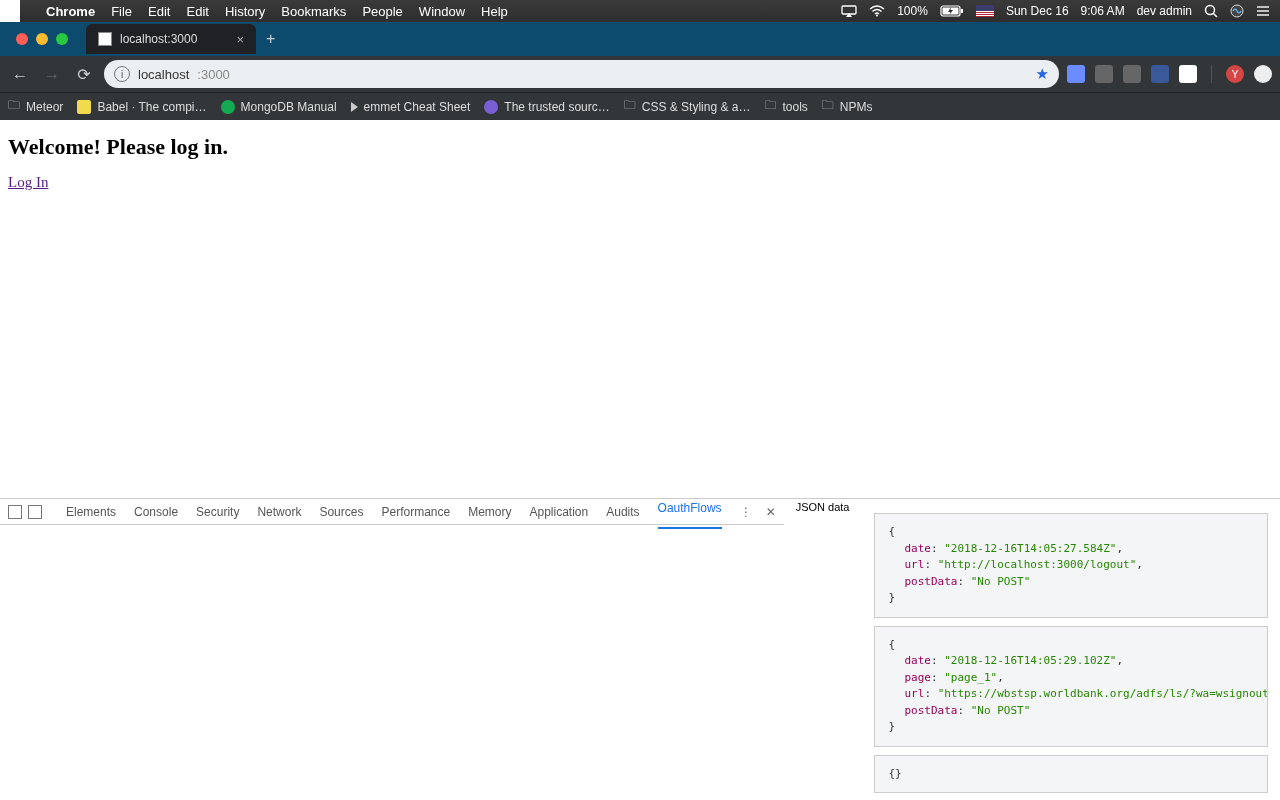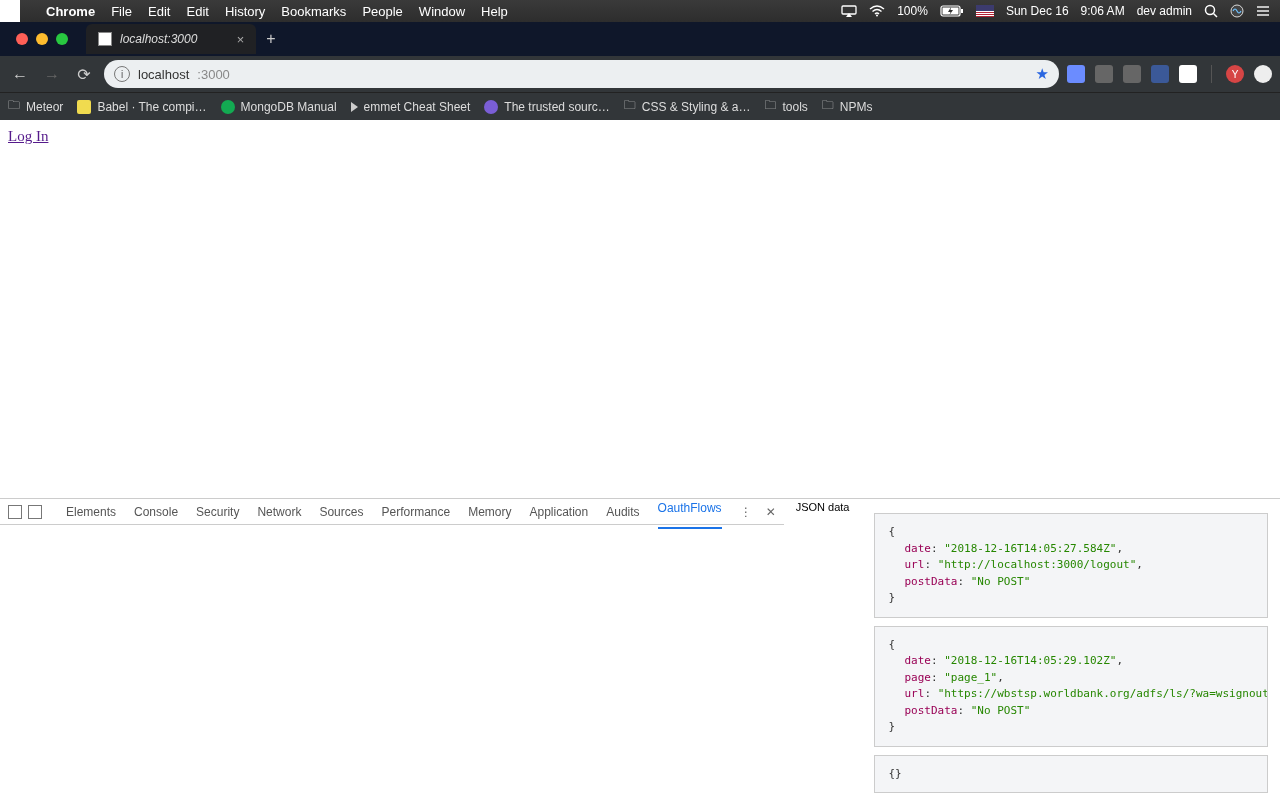--- a/index.html
+++ b/index.html
@@ -26,25 +26,24 @@
   .mac-menubar .left { display: flex; align-items: center; gap: 16px; }
   .mac-menubar .left .app-name { font-weight: 600; }
   .mac-menubar .spacer { flex: 1; }
   .mac-menubar .right { display: flex; align-items: center; gap: 12px; font-size: 12px; }
   .apple-logo { font-size: 14px; }
   .mac-menubar .icon { display:inline-flex; align-items:center; }
 
   
   .chrome-tabs {
     height: 34px;
-    background: #0f172a;
+    background: #0c4a6e;
     display: flex;
     align-items: center;
     padding-left: 8px;
-    font-style: italic;
   }
   .traffic-lights { display:flex; gap:8px; padding:0 8px; align-items:center;}
   .tl { width:12px; height:12px; border-radius:50%; }
   .tl.red { background:#ff5f57; }
   .tl.yellow { background:#febc2e; }
   .tl.green { background:#28c840; }
   .tab {
     display:flex; align-items:center; gap:8px;
     background:#202124; color:#ddd;
     height:30px; padding:0 12px;
@@ -304,20 +303,21 @@
       <span class="folder">🗀</span>
       <span>tools</span>
     </div>
   <div class="bm">
       <span class="folder">🗀</span>
       <span>NPMs</span>
     </div>
 </div>
 
 <div class="page-content">
+  <h2>Welcome! Please log in.</h2>
   <a href="#">Log In</a>
 </div>
 
 <div class="devtools">
   <div class="dt-tabs">
     <div class="picker">
       <span></span>
       <span></span>
     </div>
     <span class="tabi">Elements</span>

